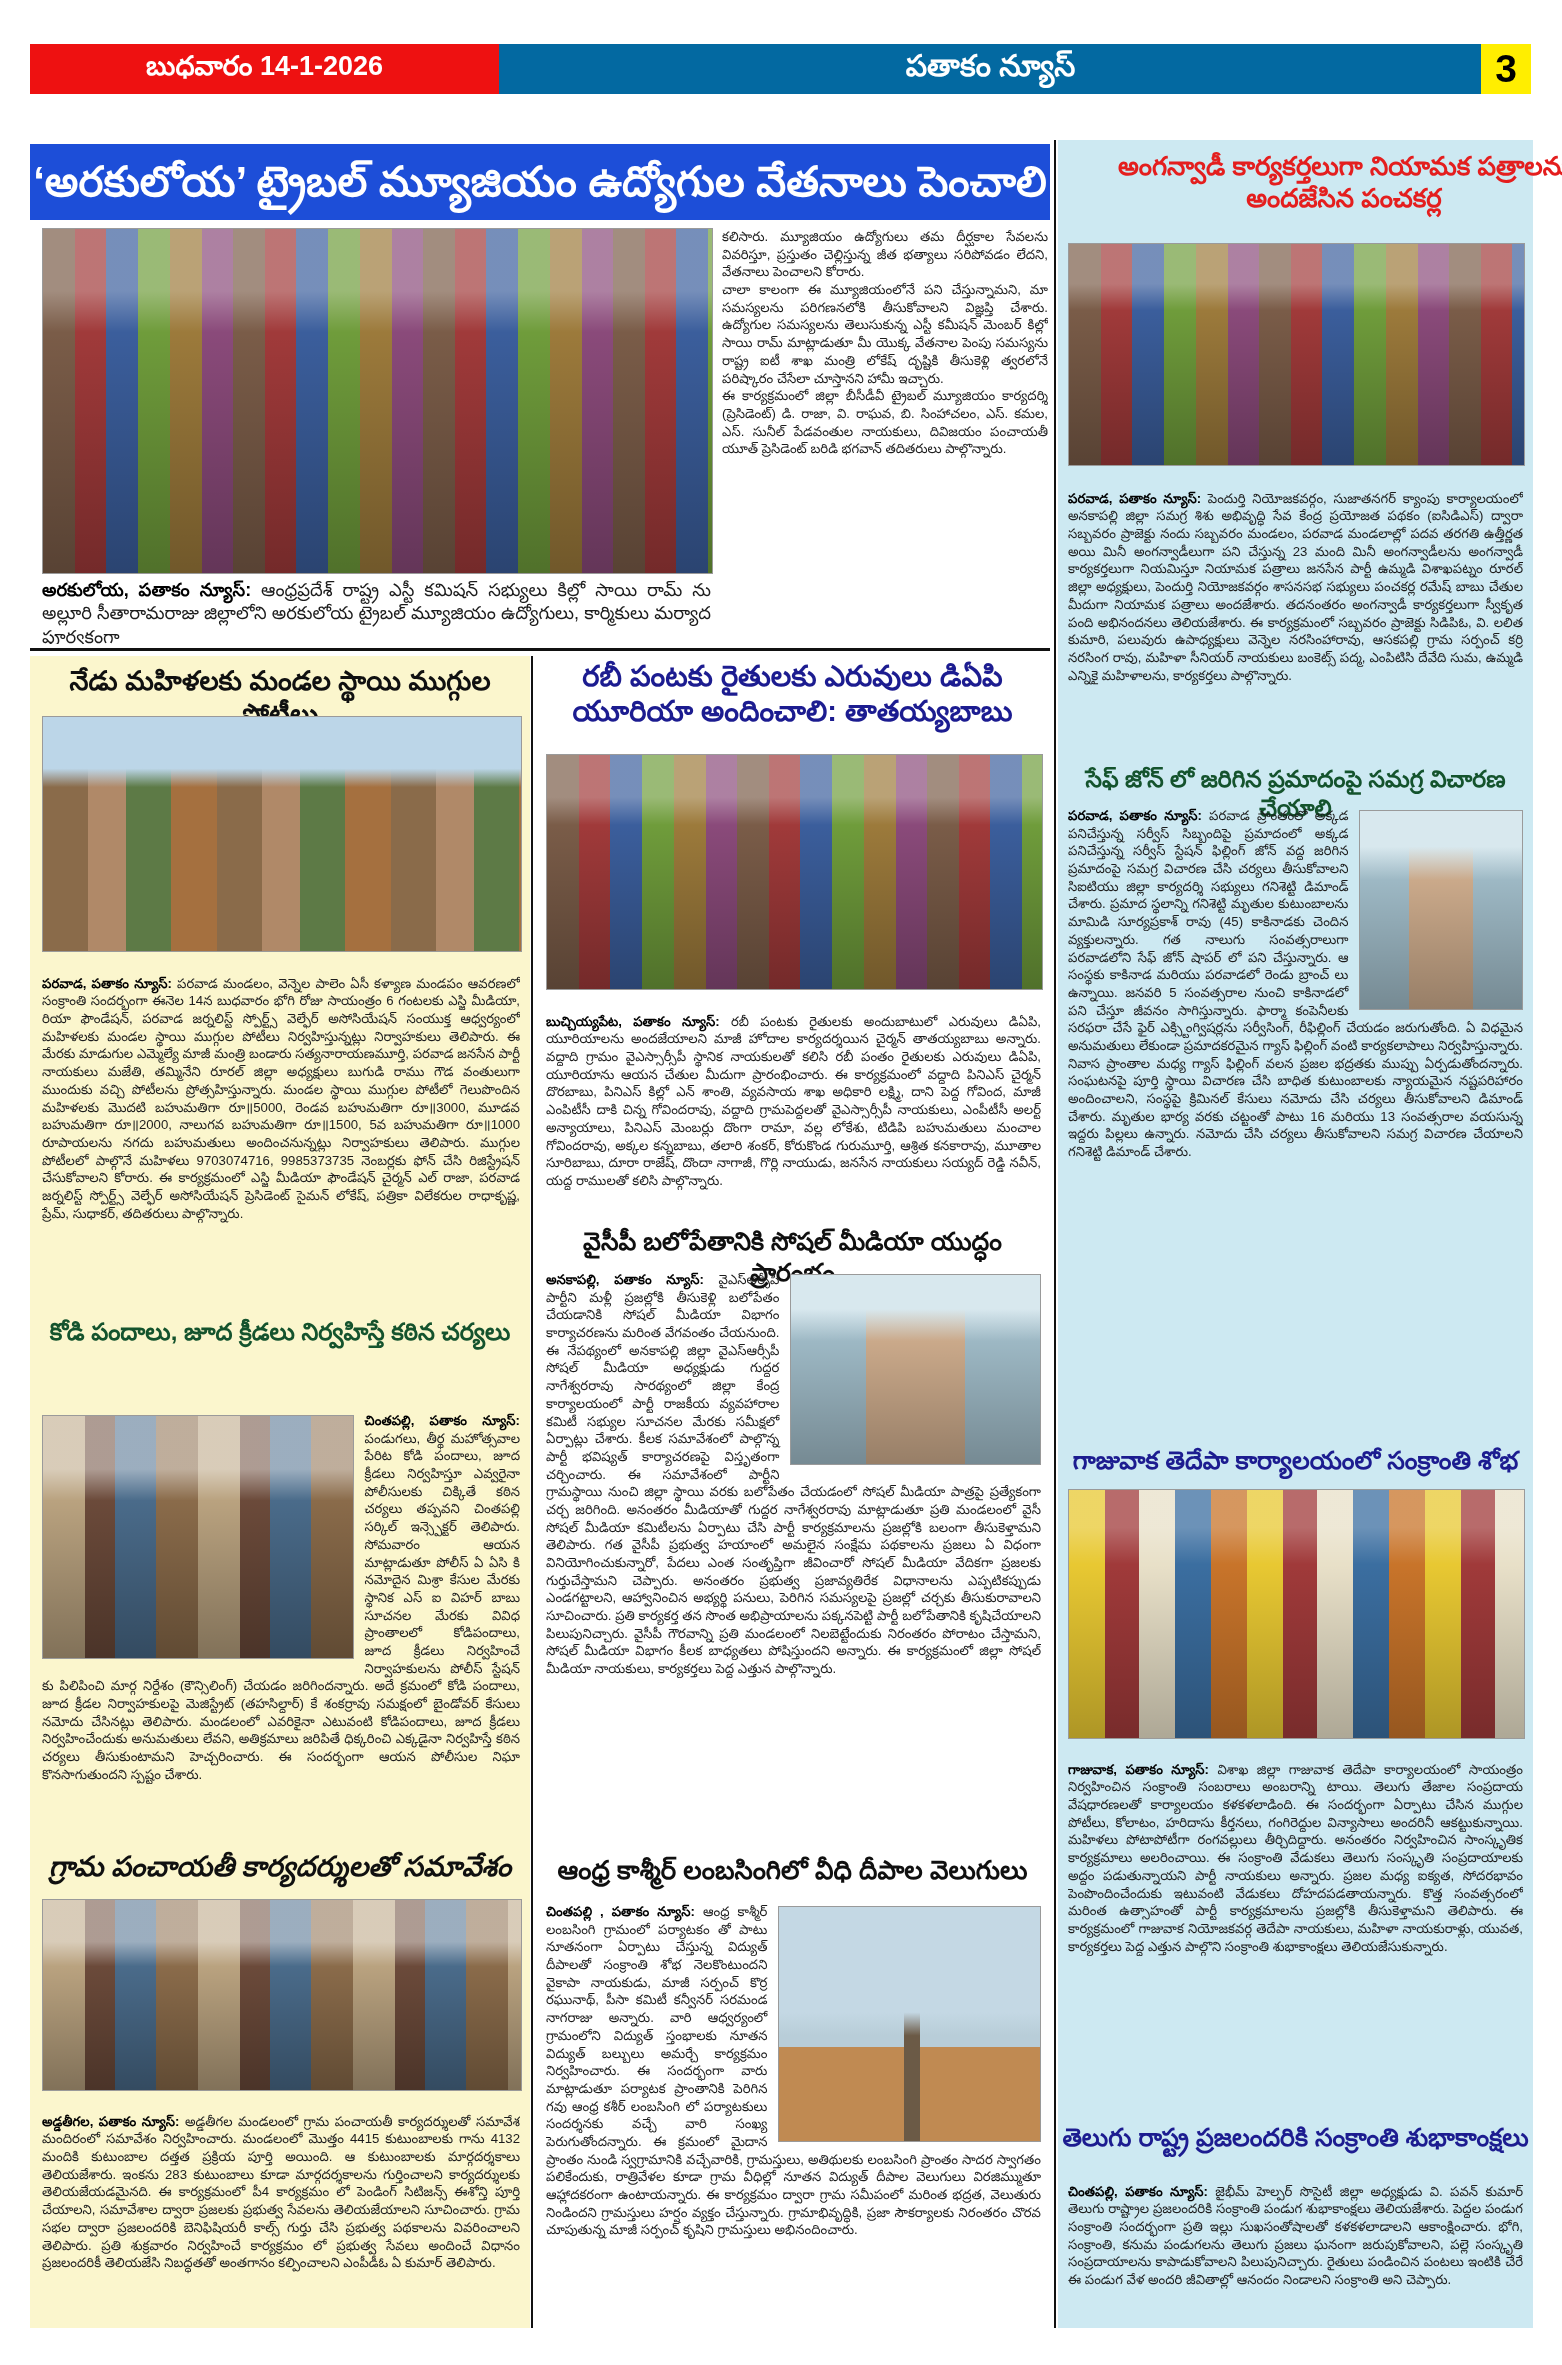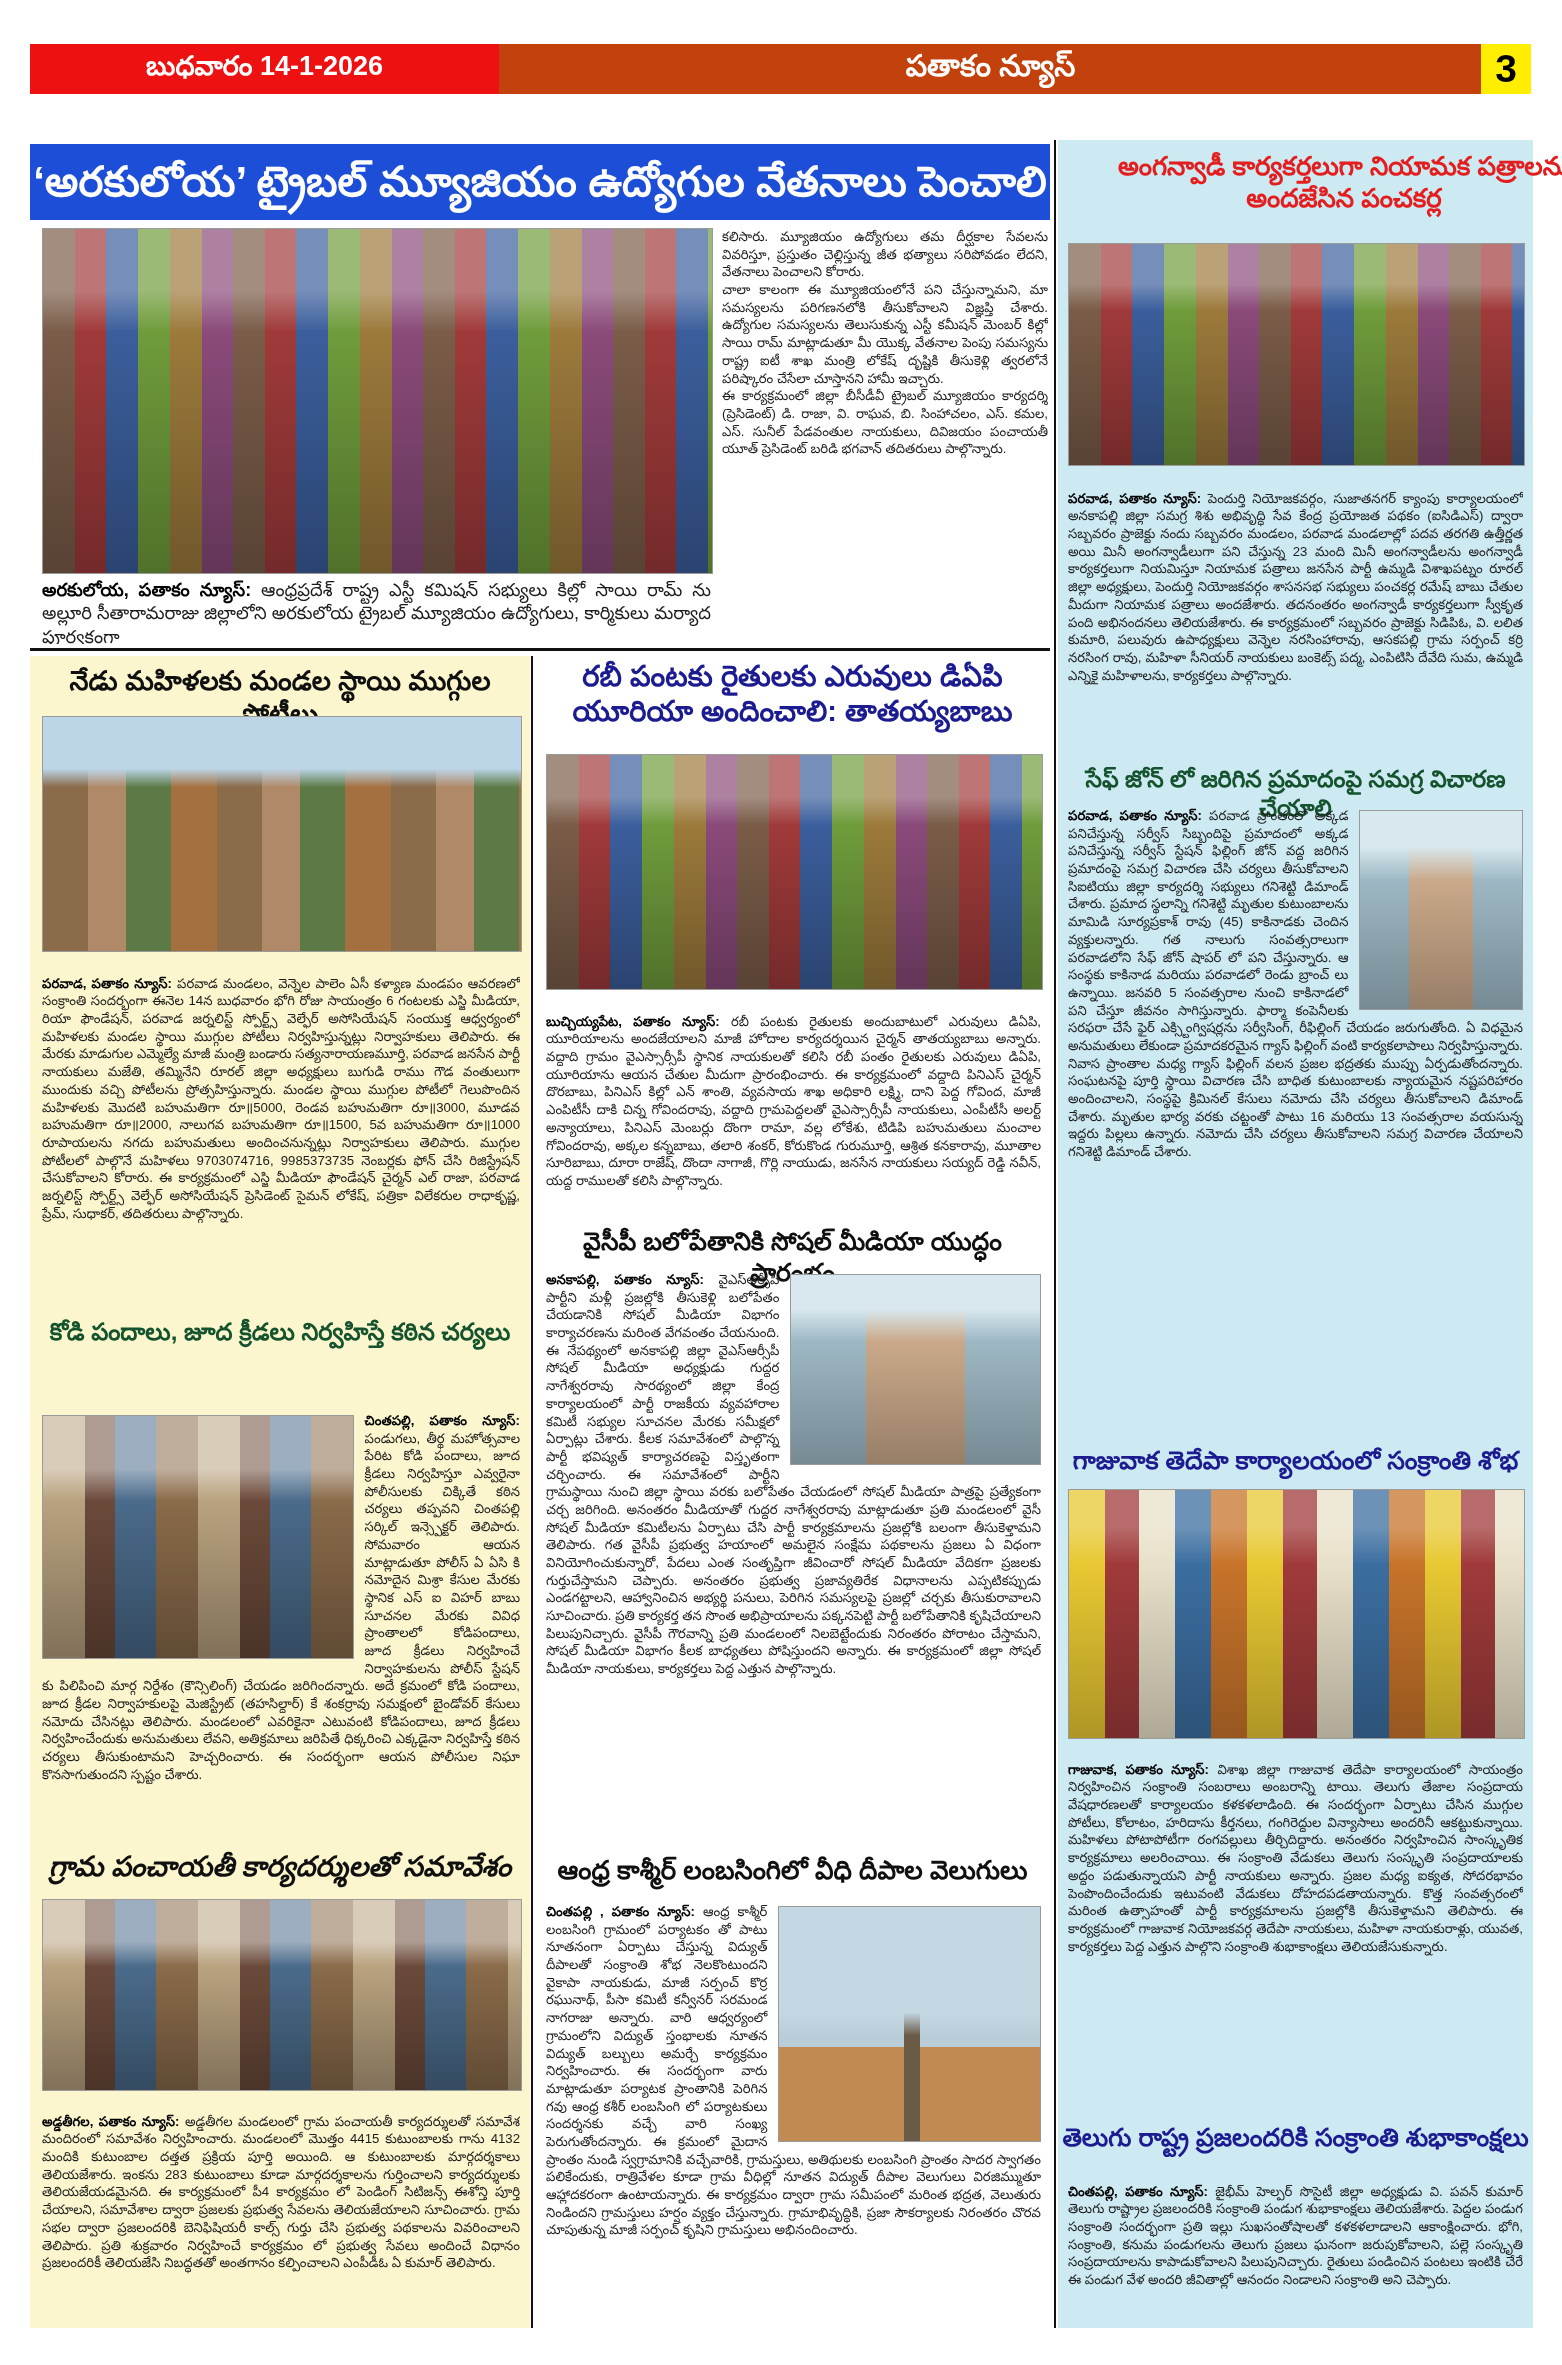--- a/index.html
+++ b/index.html
@@ -9,21 +9,21 @@
     background:#ffffff;
     font-family:"Liberation Sans","DejaVu Sans",sans-serif;
     overflow:hidden;
     padding-left:12px;
   }
   .abs{position:absolute;}
 
   
   .hdr-red{left:30px;top:44px;width:469px;height:50px;background:#ee1111;
     color:#ffffff;font-weight:bold;font-size:27px;display:flex;align-items:center;justify-content:center;}
-  .hdr-blue{left:499px;top:44px;width:983px;height:50px;background:#c2410c;
+  .hdr-blue{left:499px;top:44px;width:983px;height:50px;background:#0369a1;
     color:#ffffff;font-weight:bold;font-size:30px;display:flex;align-items:center;justify-content:center;}
   .hdr-yellow{left:1481px;top:44px;width:50px;height:50px;background:#ffee00;
     color:#000000;font-weight:bold;font-size:39px;display:flex;align-items:center;justify-content:center;}
 
   
   .rule-h{background:#111;height:3px;}
   .rule-v{background:#111;width:2.3px;}
 
   
   .tint-yellow{background:#fbf6cd;}

